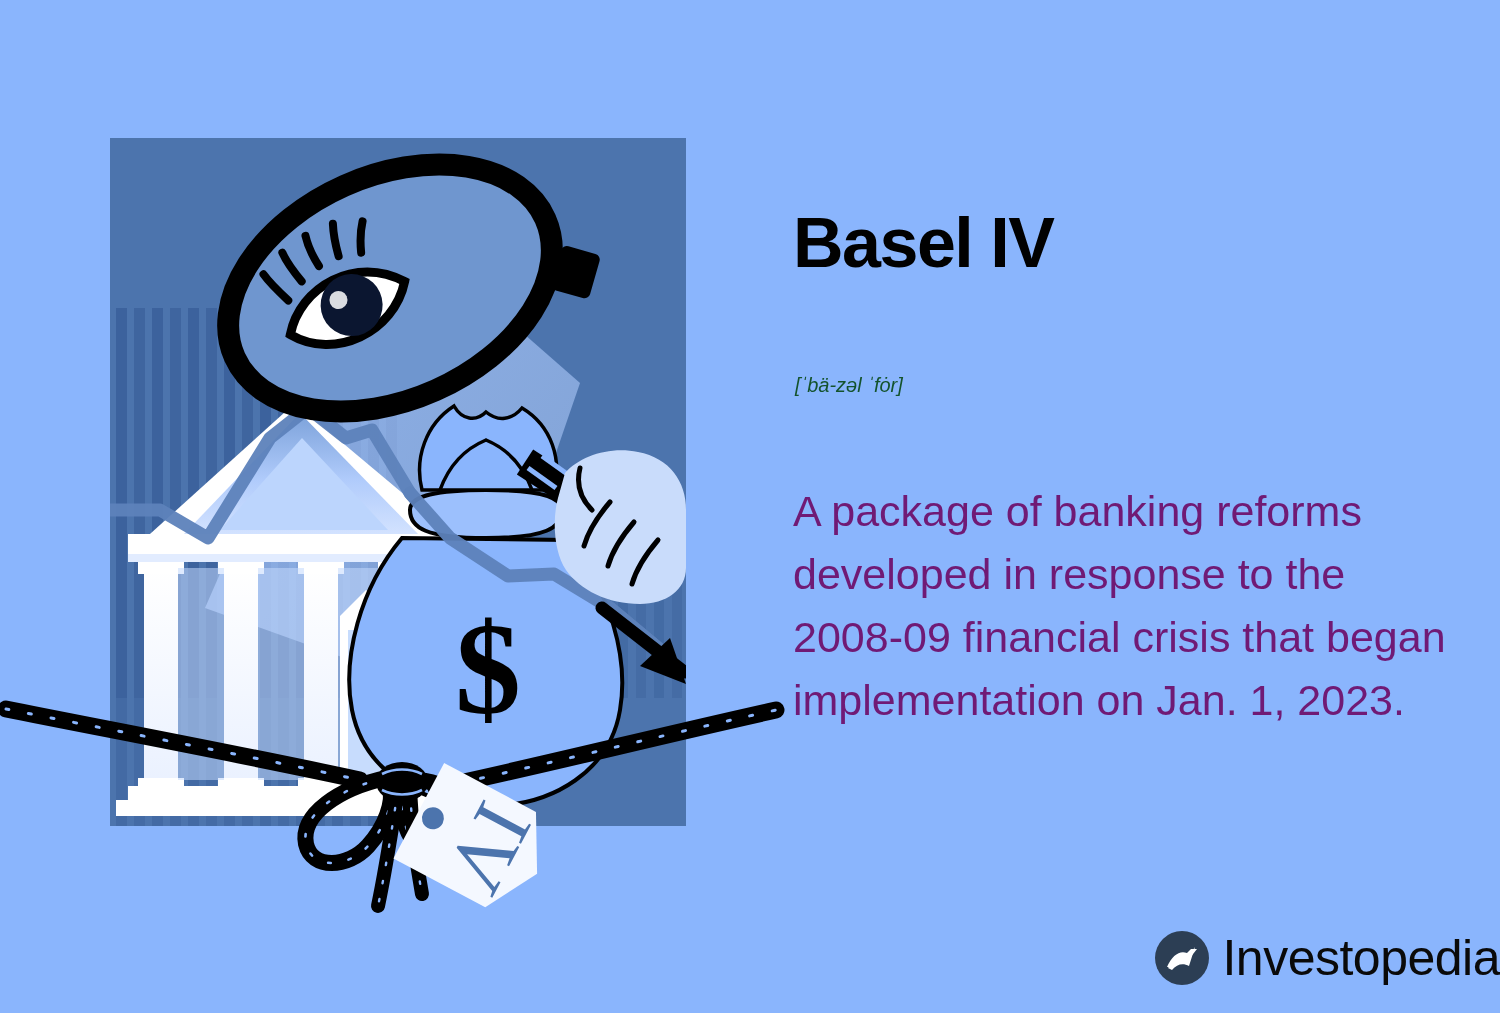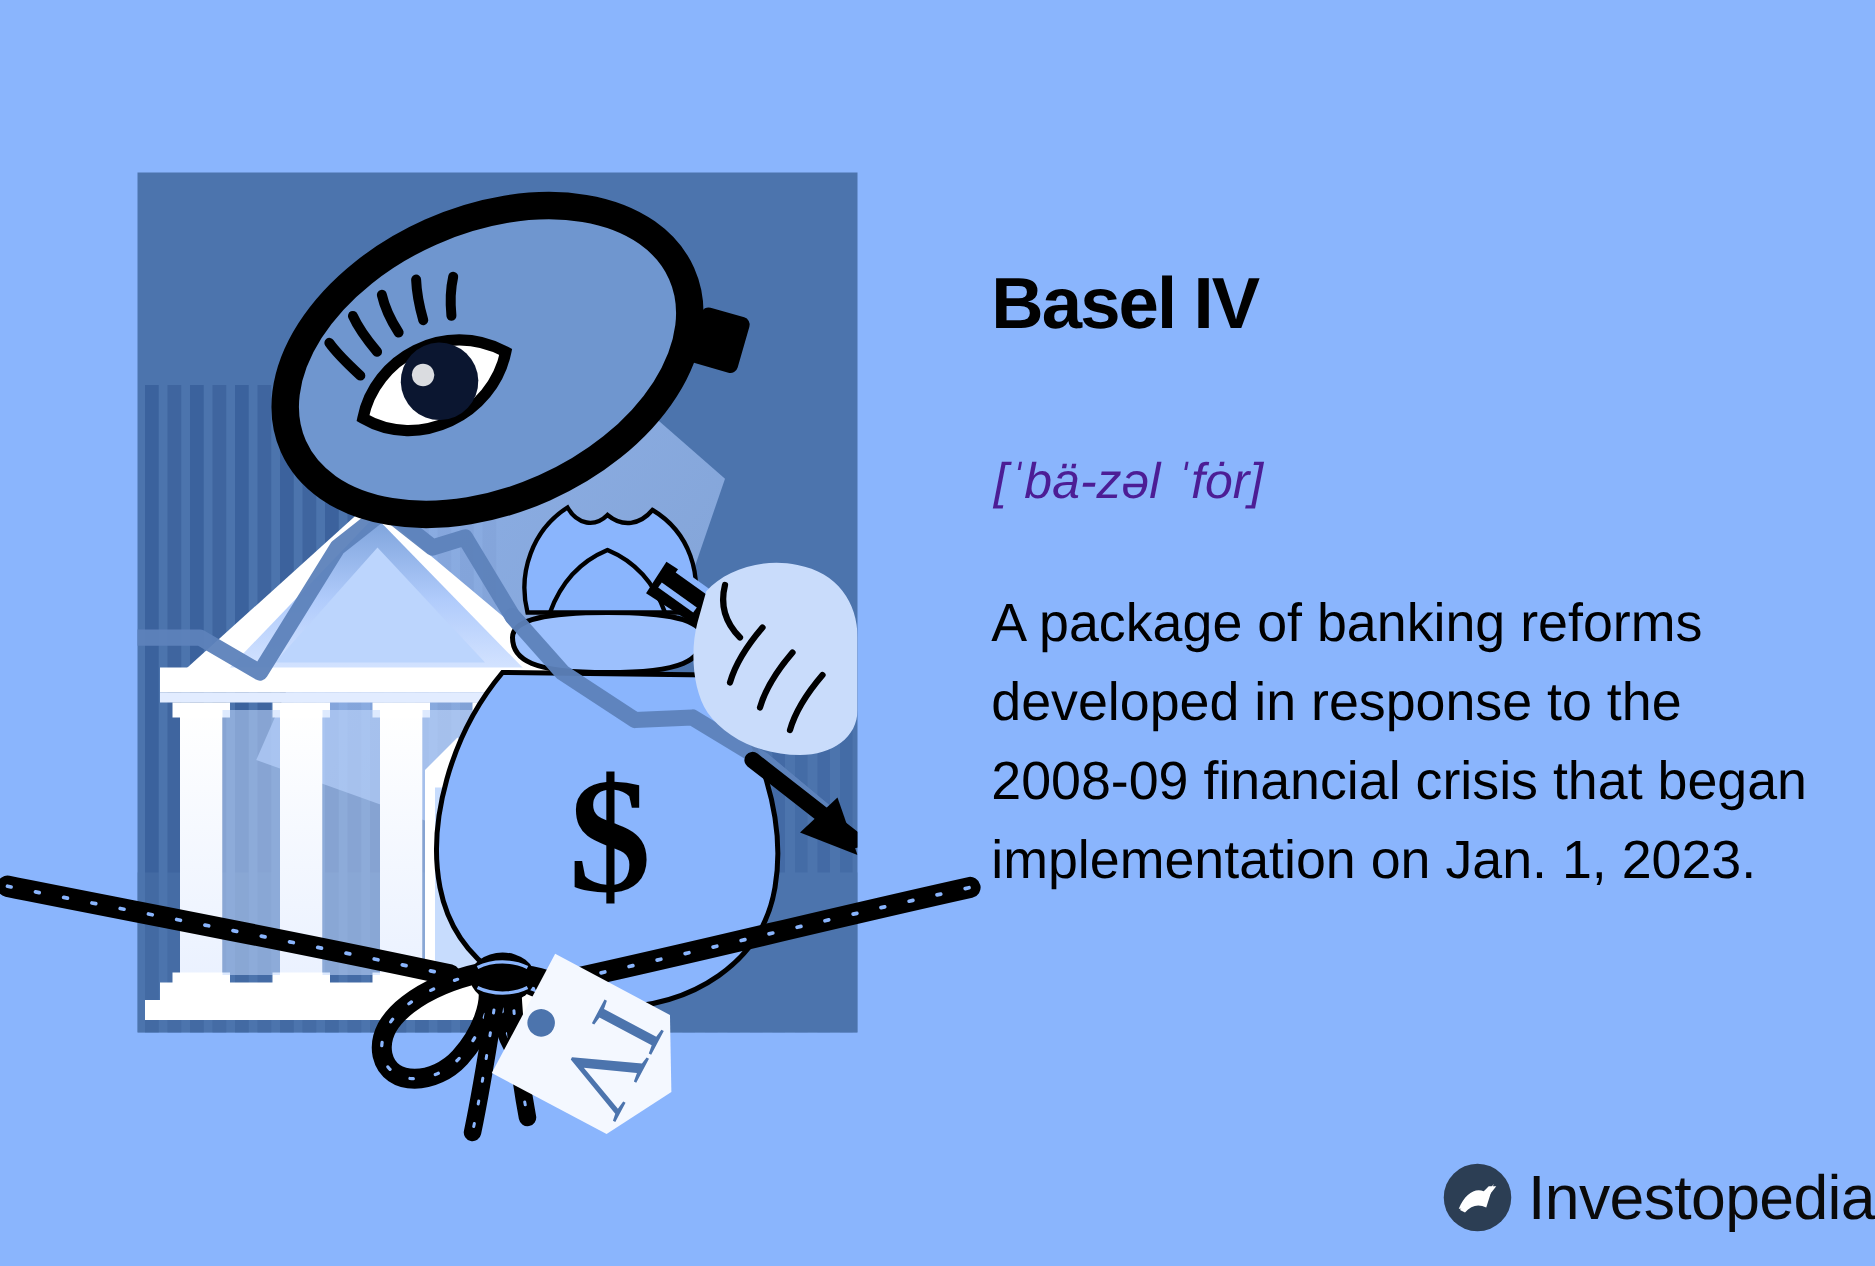--- a/index.html
+++ b/index.html
@@ -36,51 +36,51 @@
   
   #text-col {
     position: absolute;
     left: 793px;
     top: 200px;
     width: 665px;
   }
   #term-title {
     font-family: "Liberation Sans", sans-serif;
     font-weight: 700;
-    font-size: 58px;
+    font-size: 70px;
     line-height: 86px;
     letter-spacing: -1.5px;
     color: #010101;
     margin: 0;
     padding: 0;
   }
   #pronunciation {
     font-family: "Liberation Sans", sans-serif;
     font-style: italic;
     font-weight: 400;
-    font-size: 40px;
+    font-size: 20px;
     line-height: 34px;
-    color: #4c1d95;
+    color: #14532d;
     margin: 0;
     padding: 0;
     position: absolute;
     top: 168px;
     left: 2px;
     white-space: nowrap;
   }
   #definition {
     font-family: "Liberation Sans", sans-serif;
     font-weight: 400;
     font-size: 43px;
     line-height: 63px;
-    color: #000000;
+    color: #701a75;
     margin: 0;
     padding: 0;
     position: absolute;
-    top: 268px;
+    top: 280px;
     left: 0px;
     width: 670px;
   }
 
   
   #footer-logo {
     position: absolute;
     left: 0;
     top: 930px;
     width: 1500px;

